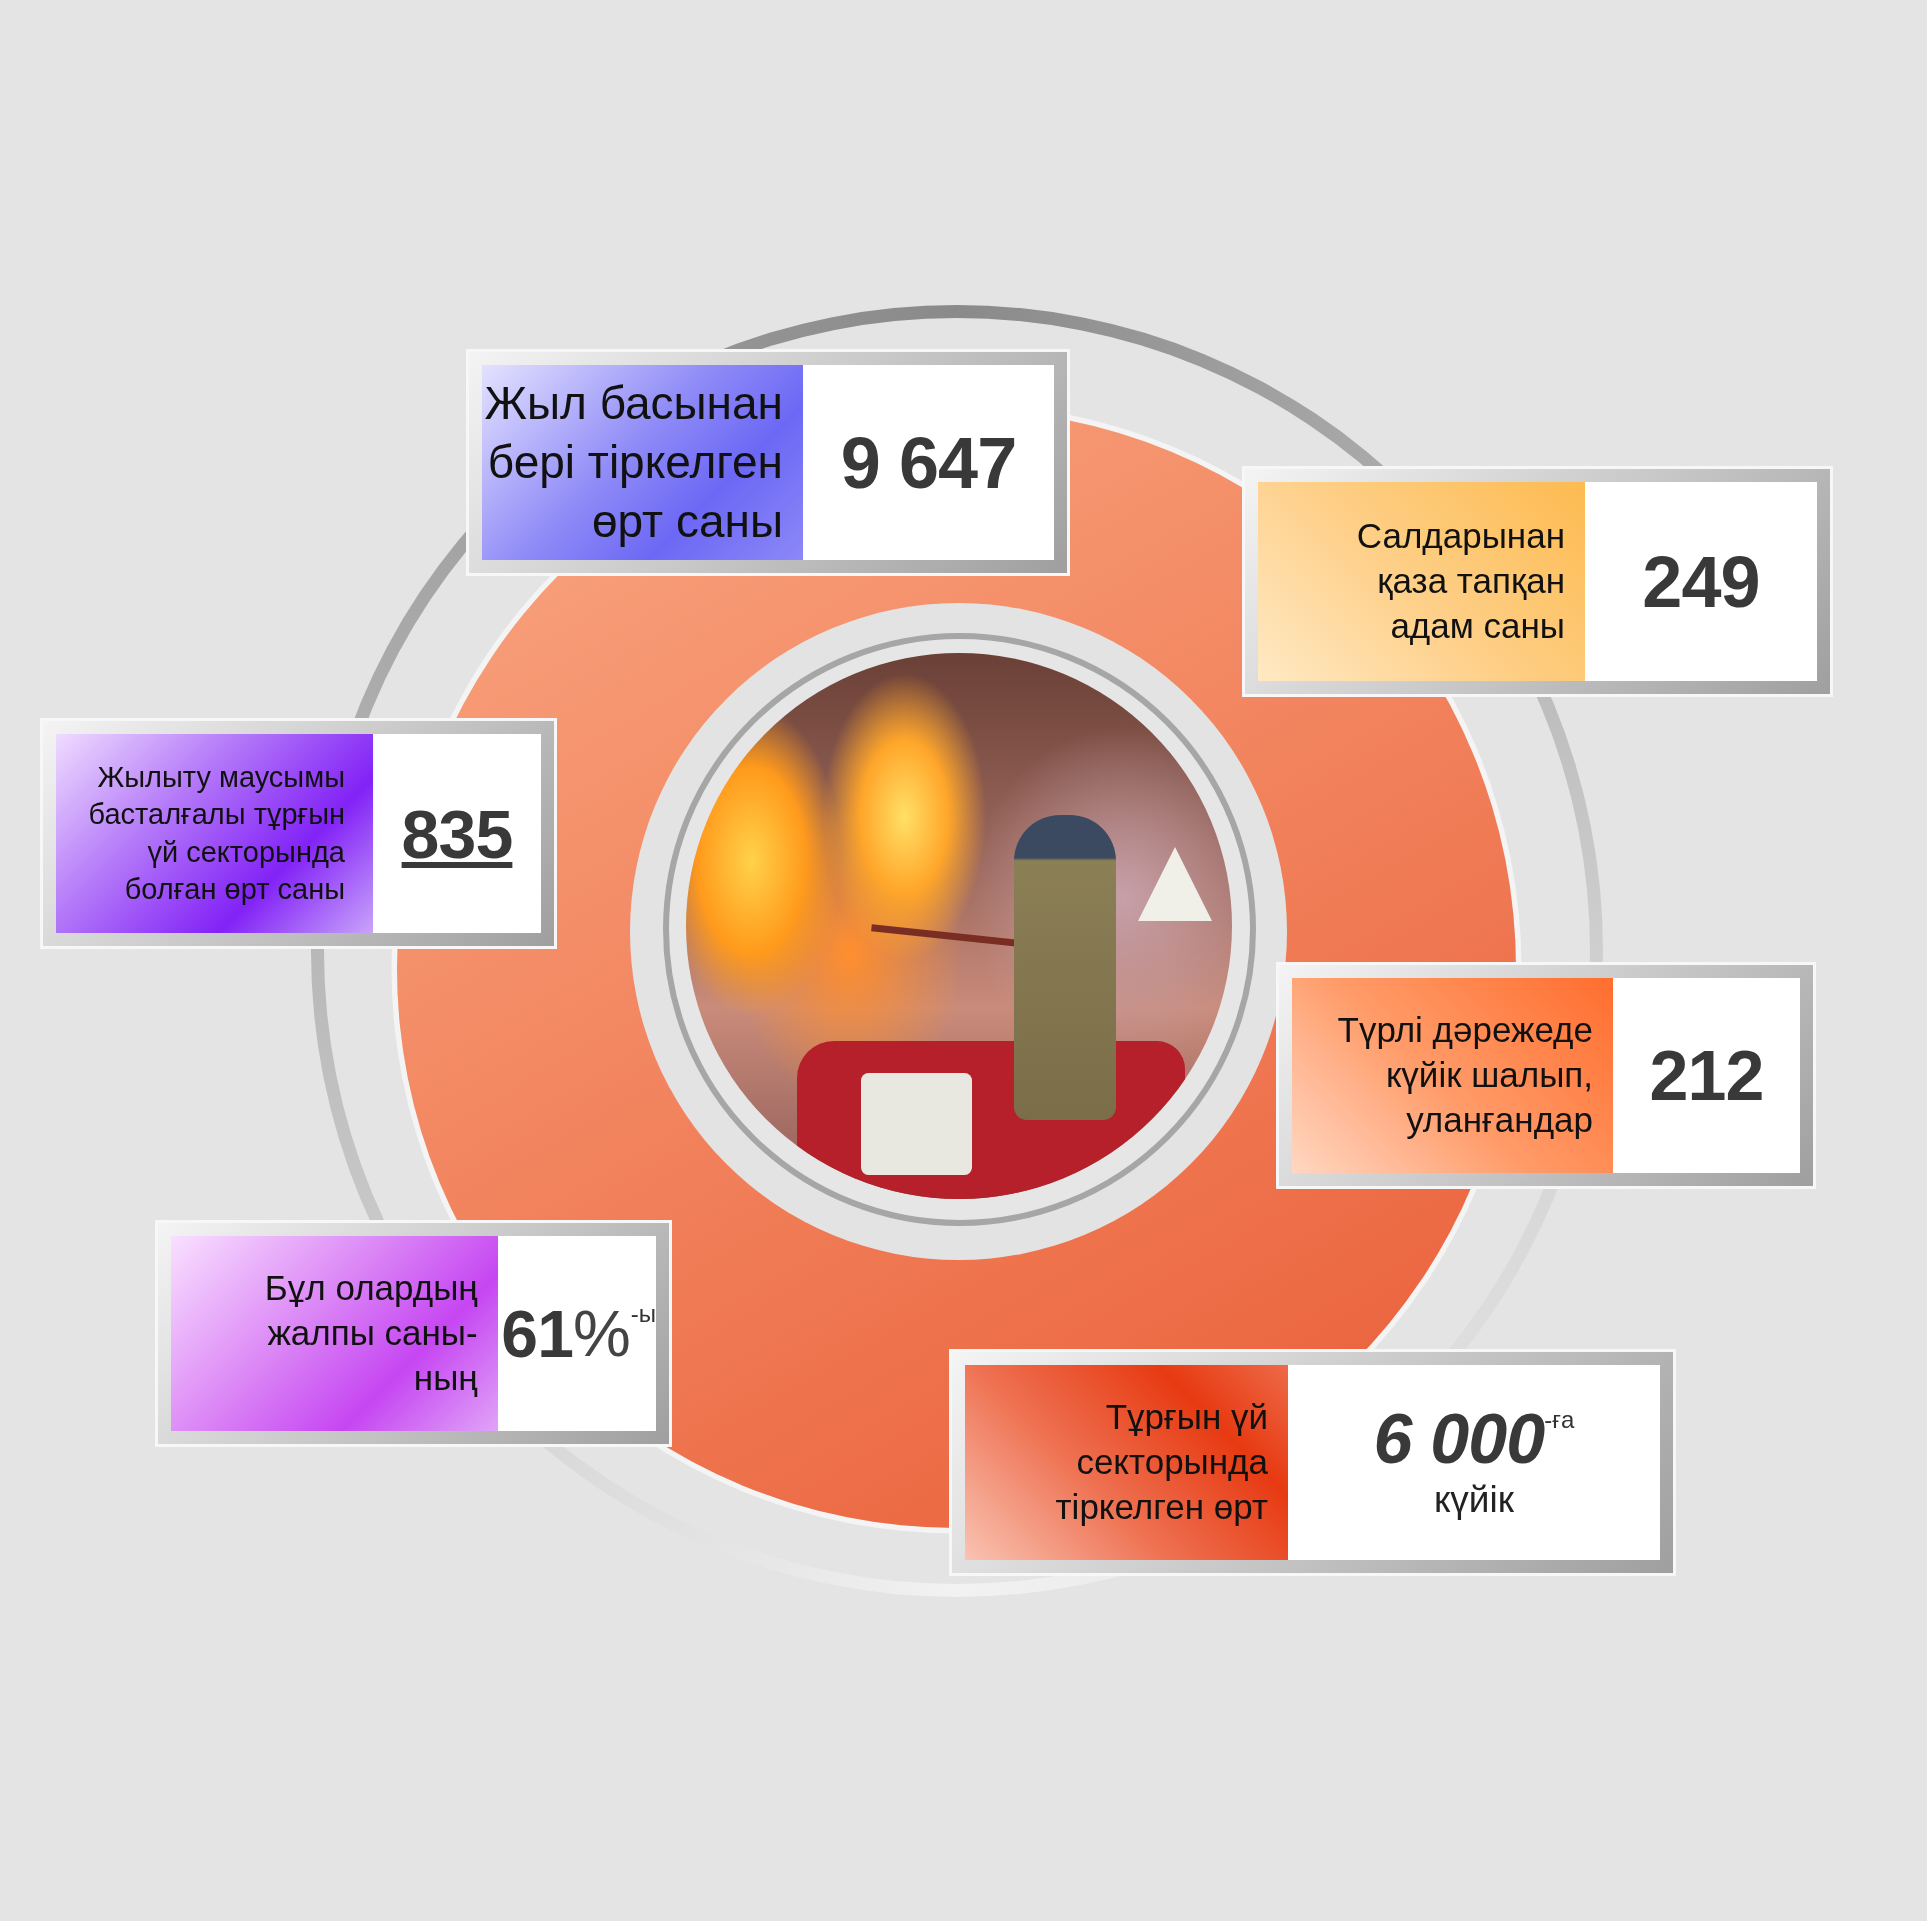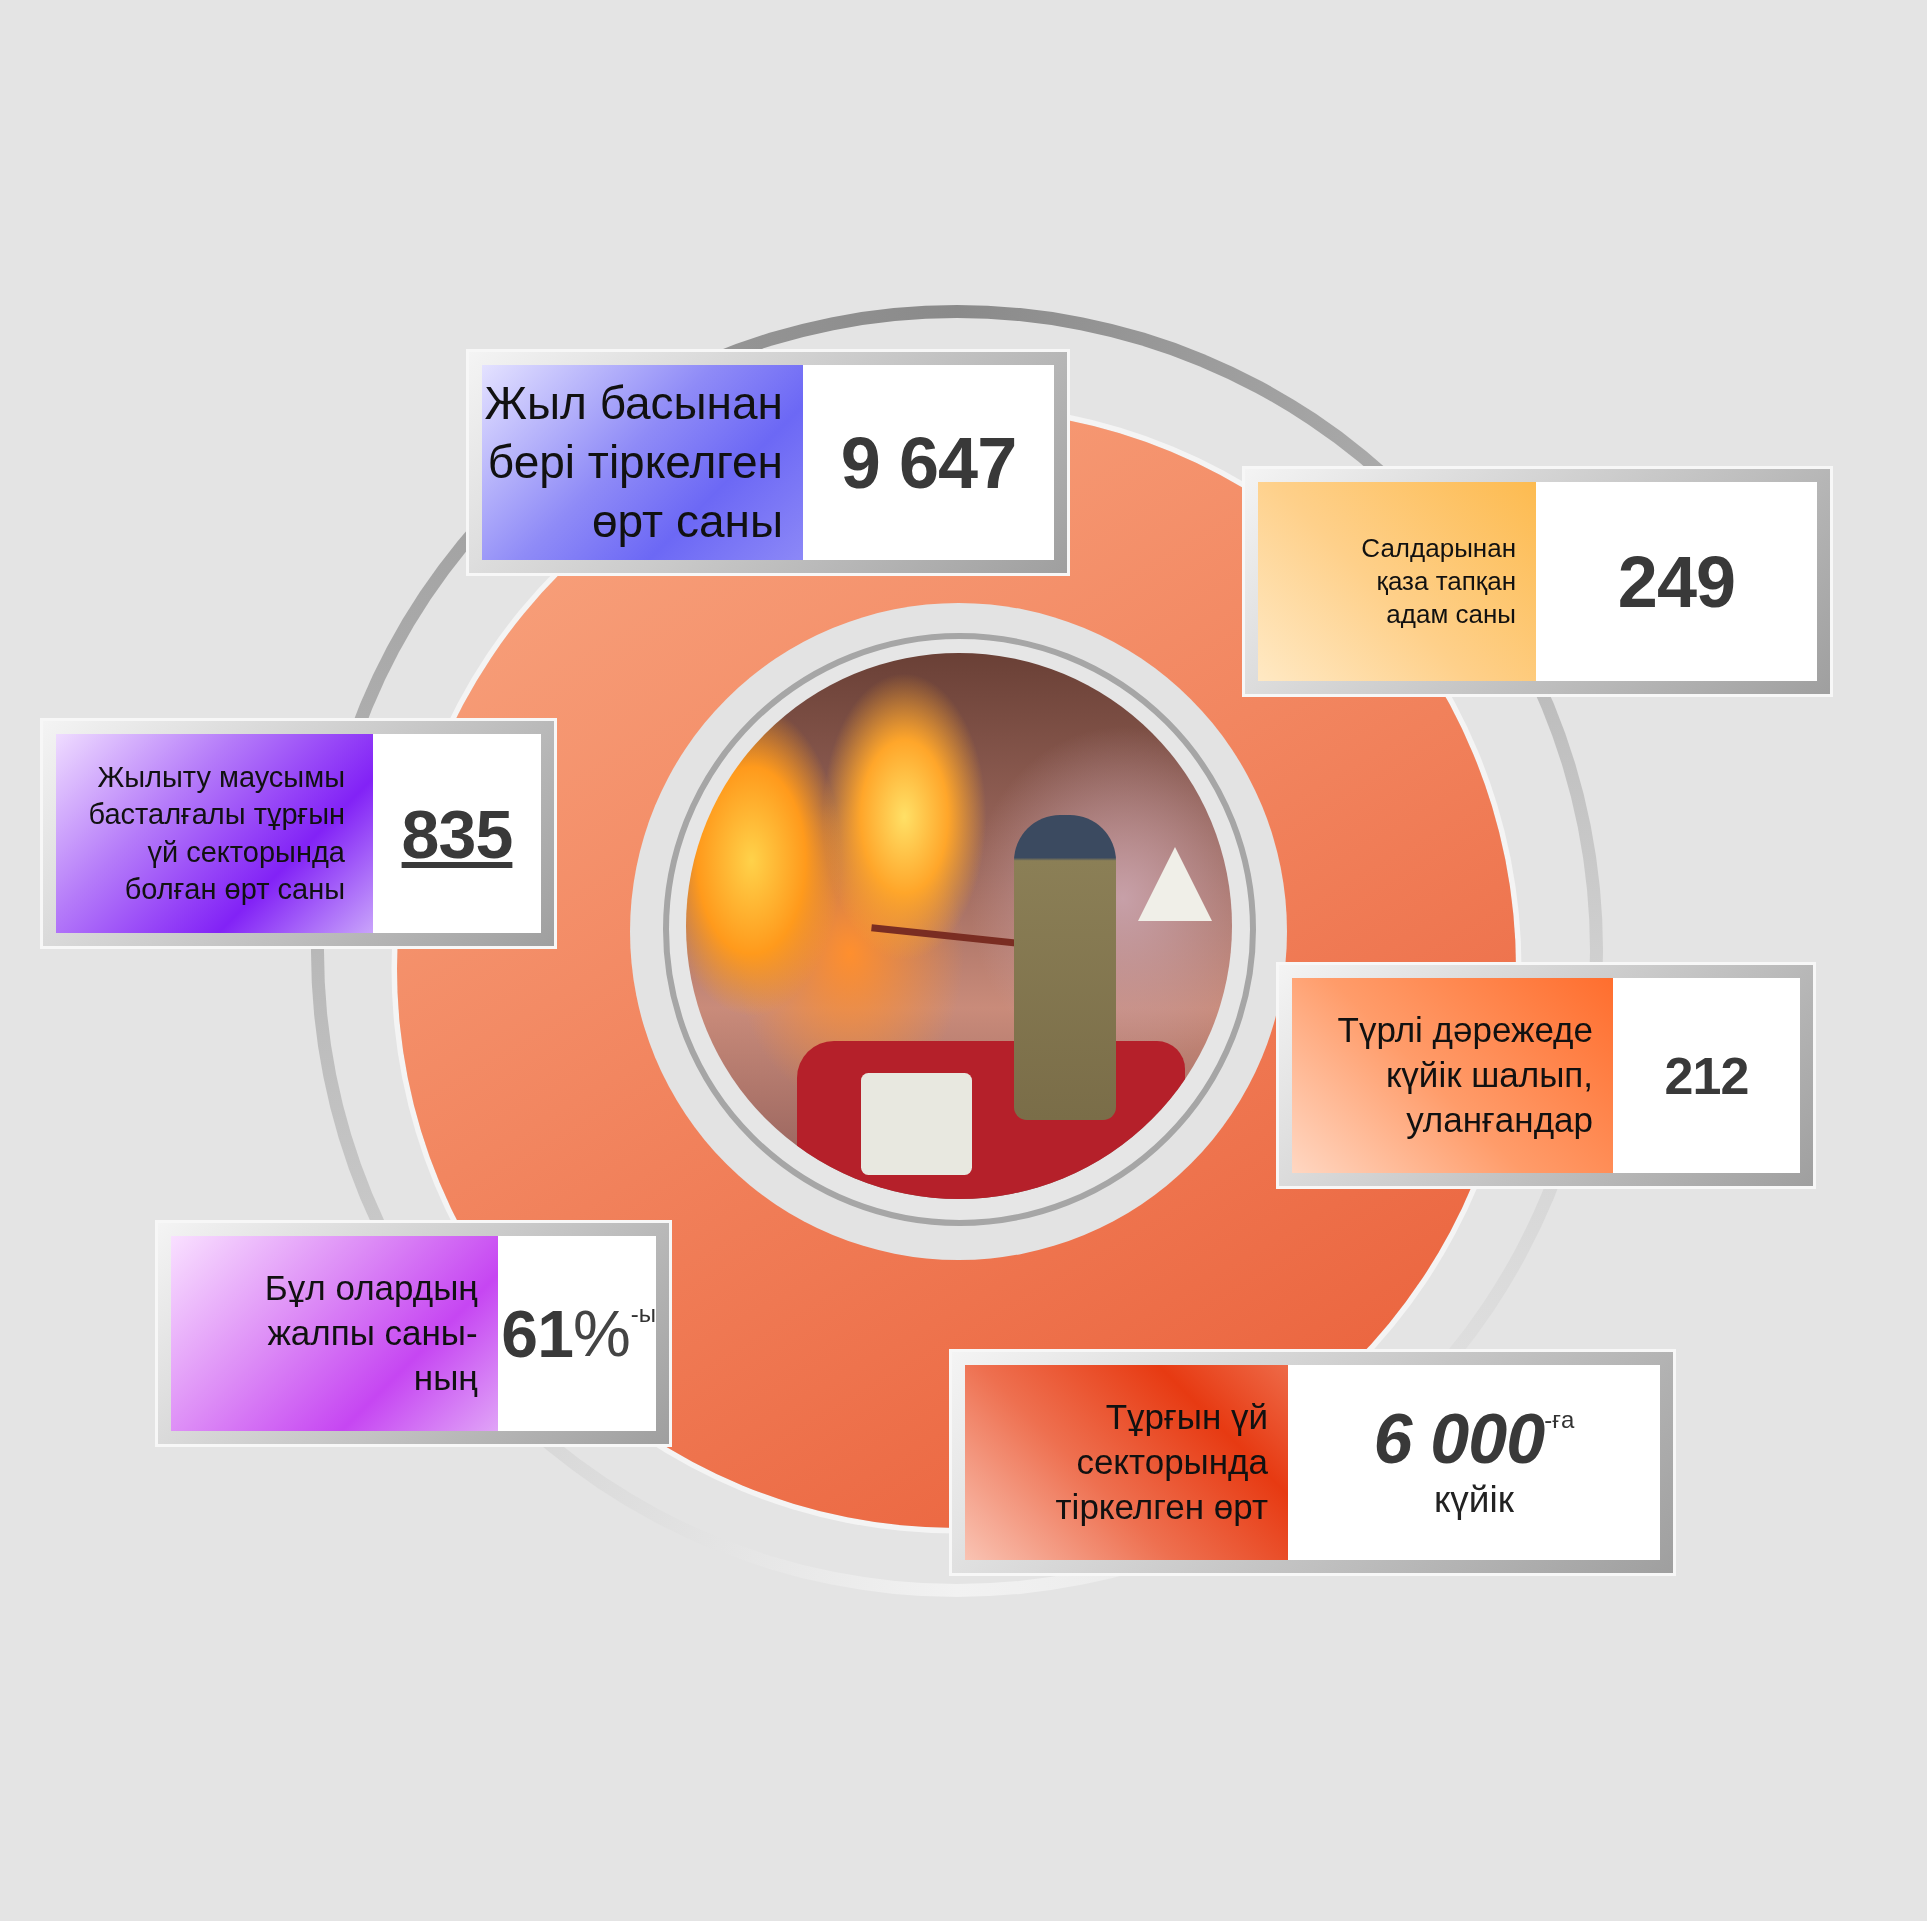--- a/index.html
+++ b/index.html
@@ -129,21 +129,21 @@
 бері тіркелген
 өрт саны</div>
     <div class="card-value">
       <span class="val-main" style="font-size:72px;">9 647</span>
     </div>
   </div>
 </div>
 
 <div class="card" style="left:1242px; top:466px; width:591px; height:231px;">
   <div class="card-inner">
-    <div class="card-label" style="width:278px; font-size:26px; background:linear-gradient(45deg,#ffe9c4 0%,#fed08a 45%,#fdbb50 100%);">Салдарынан
+    <div class="card-label" style="width:327px; font-size:35px; background:linear-gradient(45deg,#ffe9c4 0%,#fed08a 45%,#fdbb50 100%);">Салдарынан
 қаза тапқан
 адам саны</div>
     <div class="card-value">
       <span class="val-main" style="font-size:72px;">249</span>
     </div>
   </div>
 </div>
 
 <div class="card" style="left:40px; top:718px; width:517px; height:231px;">
   <div class="card-inner">
@@ -156,21 +156,21 @@
     </div>
   </div>
 </div>
 
 <div class="card" style="left:1276px; top:962px; width:540px; height:227px;">
   <div class="card-inner">
     <div class="card-label" style="width:321px; font-size:35px; background:linear-gradient(45deg,#ffd7c2 0%,#ff9c6a 45%,#ff6e2e 100%);">Түрлі дәрежеде
 күйік шалып,
 уланғандар</div>
     <div class="card-value">
-      <span class="val-main" style="font-size:52px;">212</span>
+      <span class="val-main" style="font-size:70px;">212</span>
     </div>
   </div>
 </div>
 
 <div class="card" style="left:155px; top:1220px; width:517px; height:227px;">
   <div class="card-inner">
     <div class="card-label" style="width:332px; font-size:35px; background:linear-gradient(135deg,#f9e0ff 0%,#dc8af6 40%,#c646f2 70%,#e0a4f7 100%);">Бұл олардың
 жалпы саны-
 ның</div>
     <div class="card-value" style="justify-content:flex-start; padding-left:3.7px;align-items:center;">

